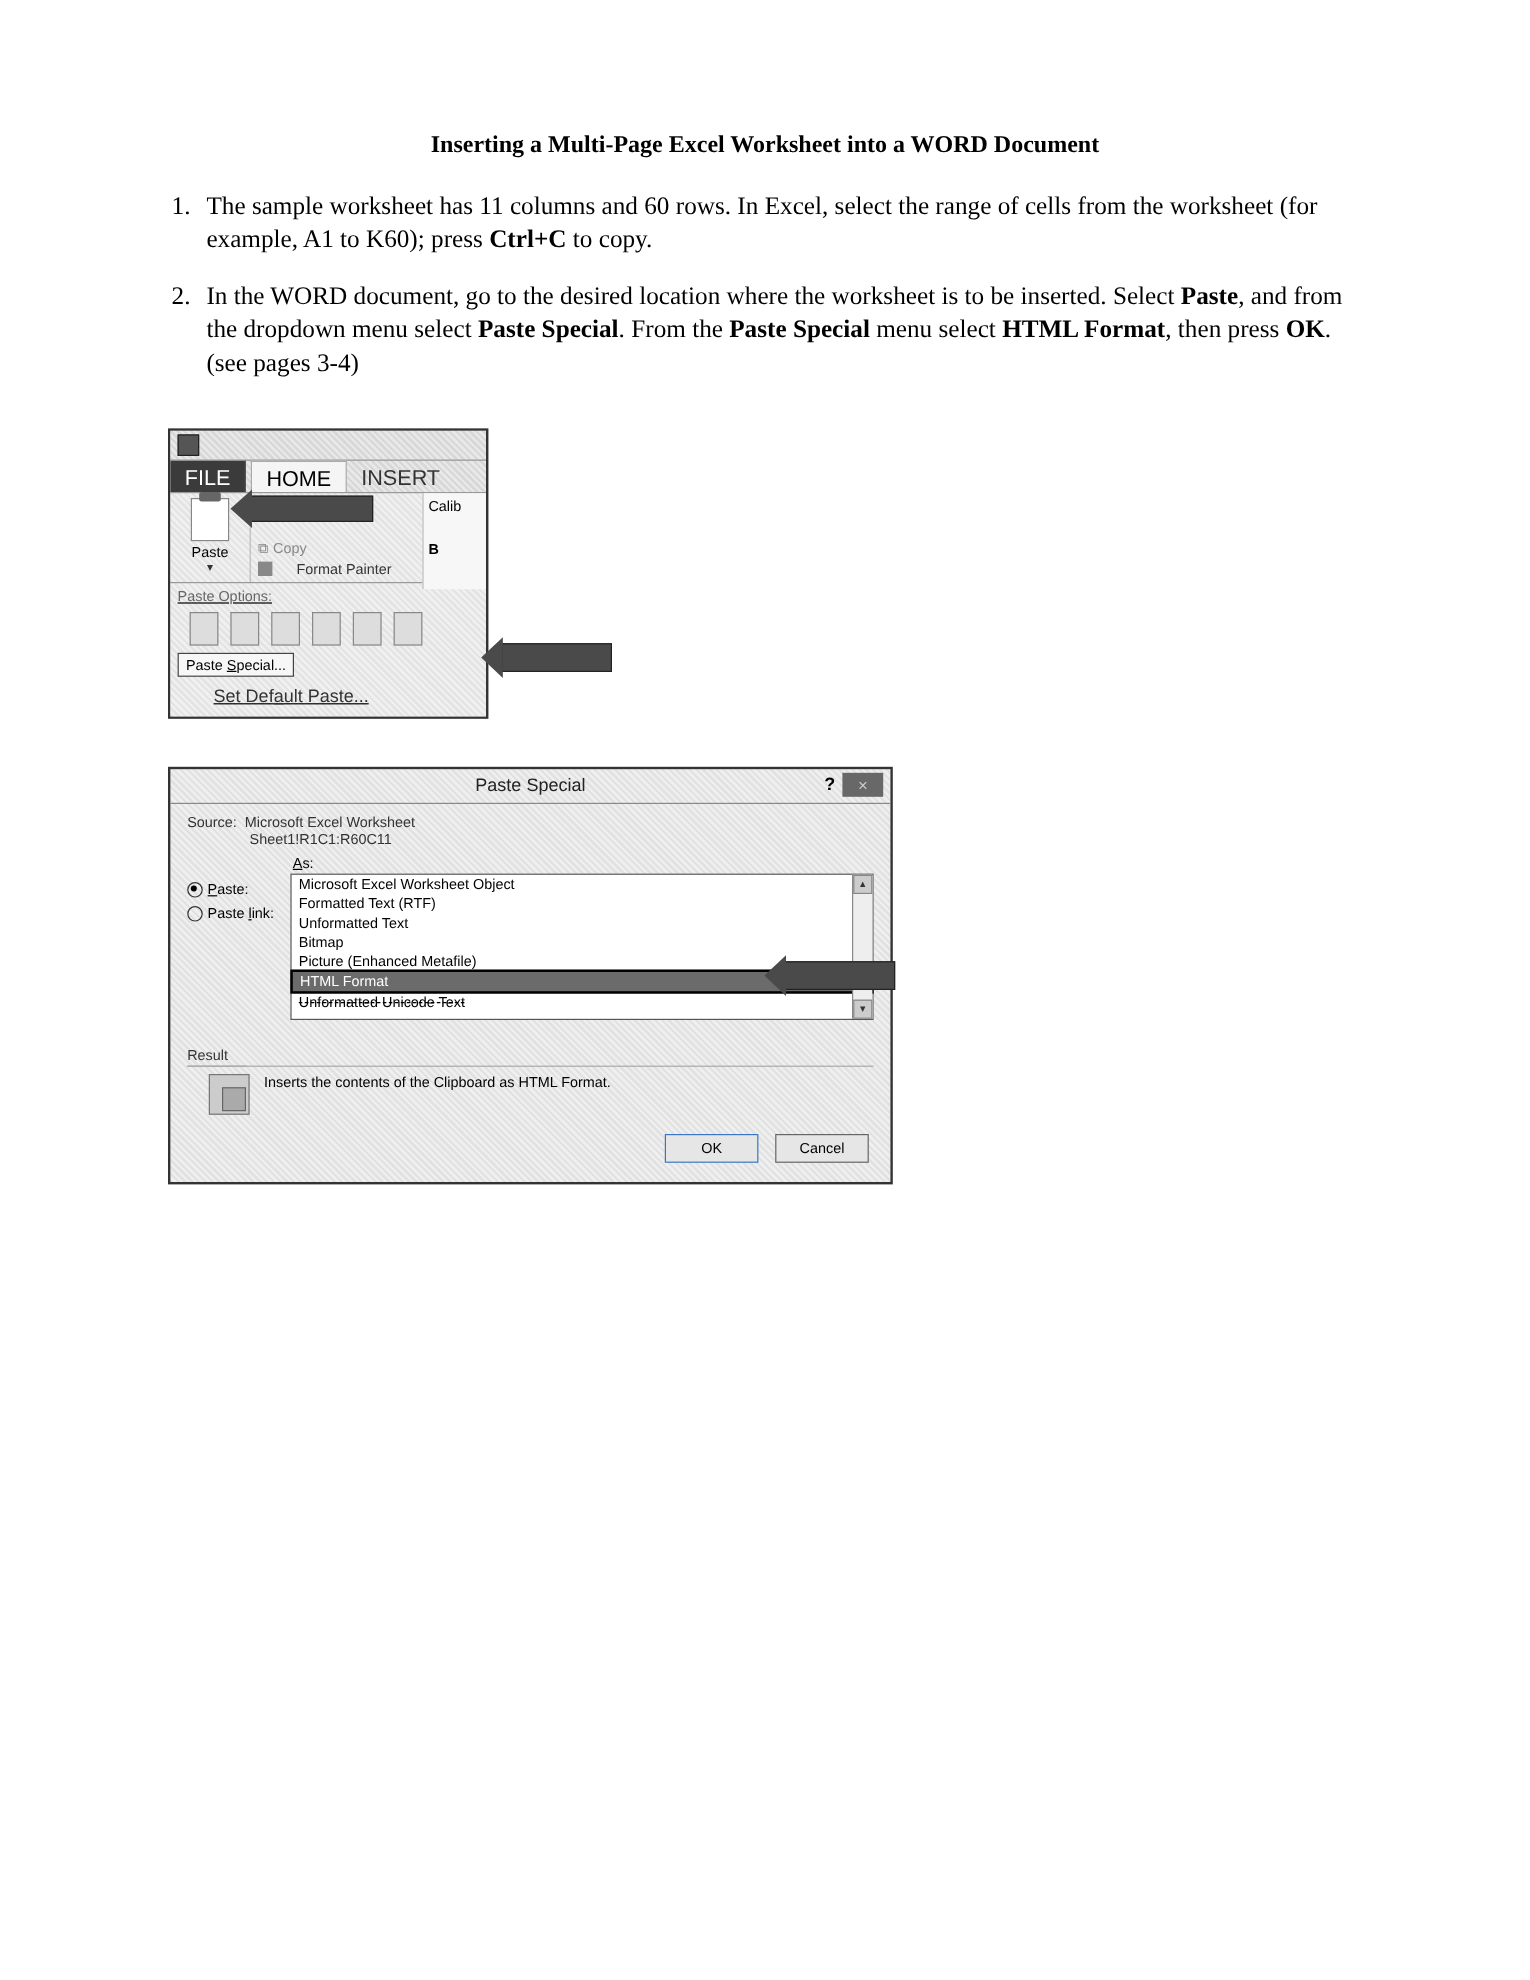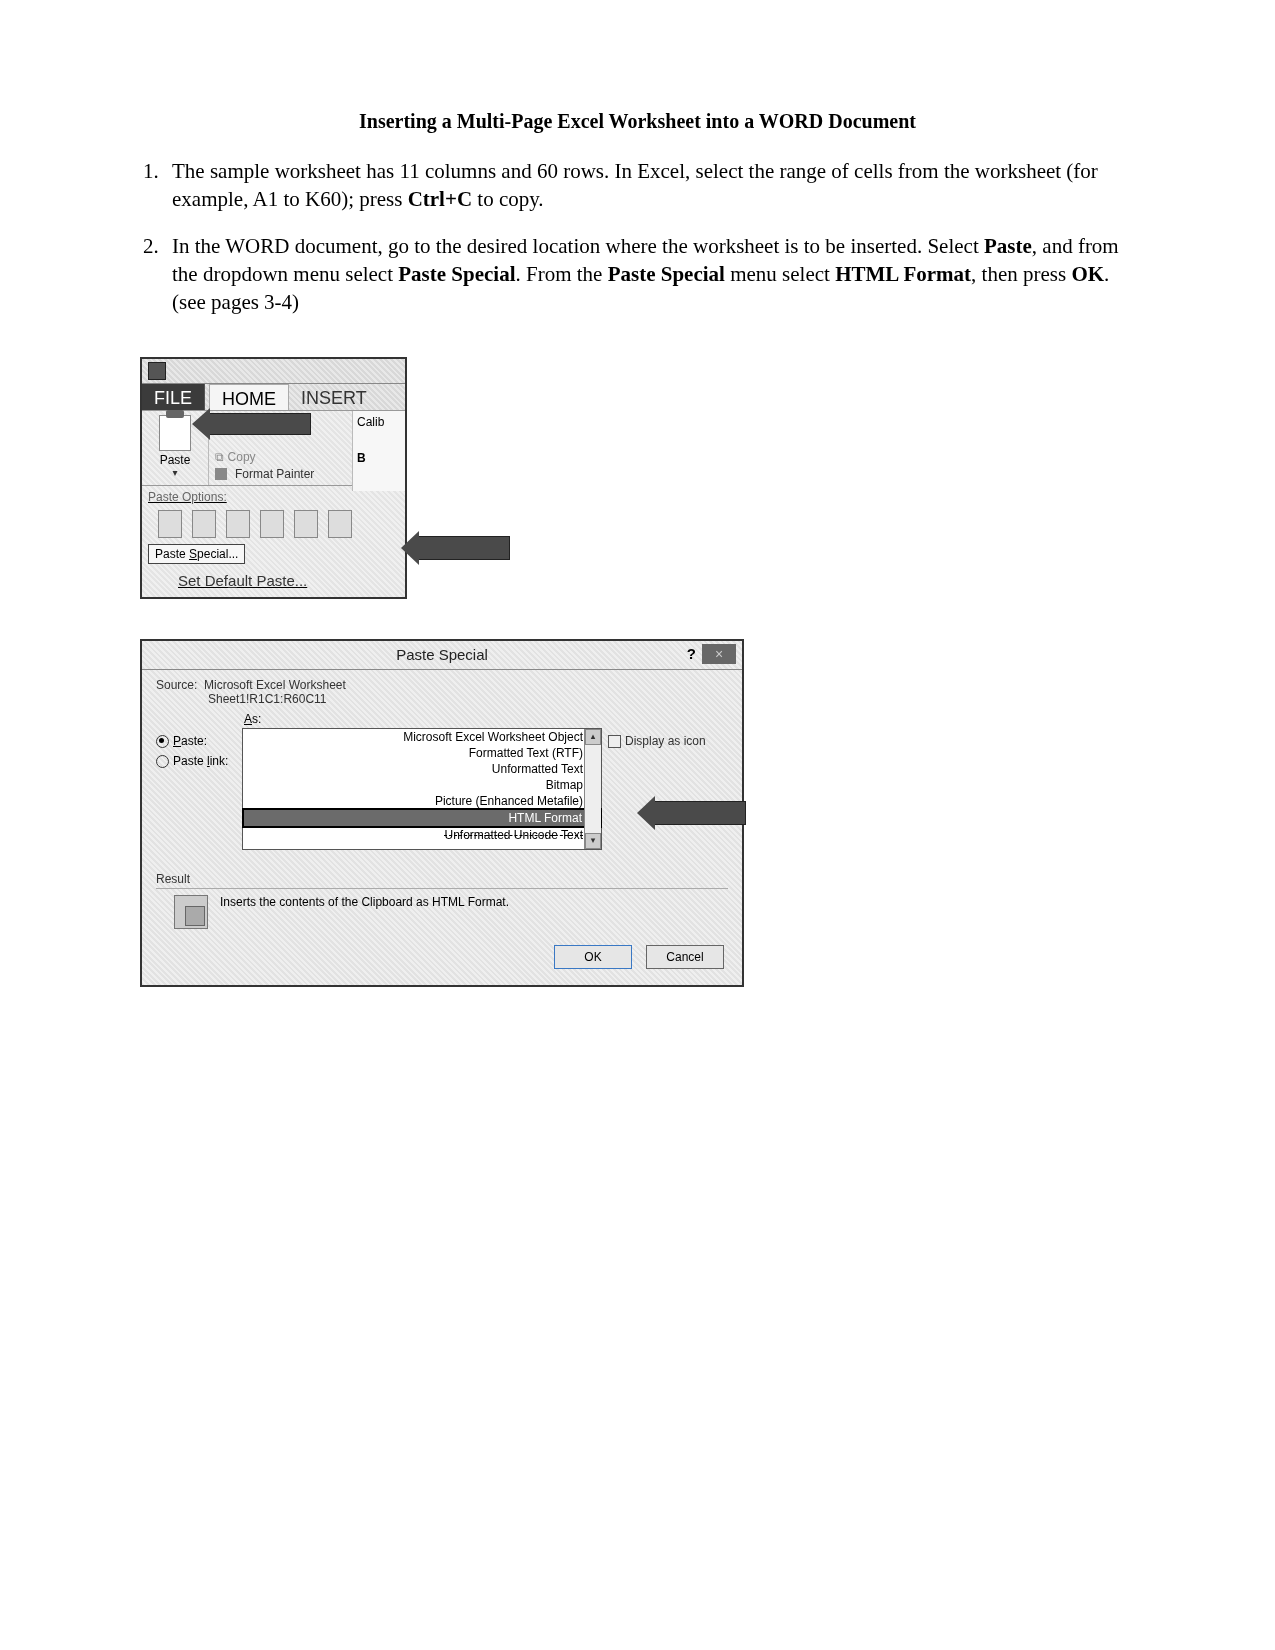--- a/index.html
+++ b/index.html
@@ -84,21 +84,21 @@
   .paste-big .pasteicon:before{content:"";position:absolute;top:-6px;left:6px;width:18px;height:8px;background:#666;border-radius:2px;}
   .paste-big .dd {font-size:10px;color:#333;}
   .clip-tools {
     flex:1;
     padding:4px 6px;
     font-size:12px;
     color:#555;
     position:relative;
   }
   .clip-tools .cut,.clip-tools .copy {height:16px;display:flex;align-items:center;gap:4px;color:#888;}
-  .clip-tools .fmtpaint {height:18px;display:flex;align-items:center;gap:8px;color:#333;}
+  .clip-tools .fmtpaint {height:18px;display:flex;align-items:center;gap:20px;color:#333;}
   .clip-tools .brush{width:12px;height:12px;background:#888;display:inline-block;}
   .calib-box {
     position:absolute; right:0; top:0;
     width:44px; height:72px;
     border-left:1px solid #bbb;
     background:#f7f7f7;
     font-size:12px;
     padding:4px 4px;
   }
   .arrow-right {
@@ -158,21 +158,21 @@
   .radio-col{width:80px;padding-top:22px;font-size:12px;}
   .radio-col label{display:block;margin-bottom:6px;white-space:nowrap;}
   .radio {display:inline-block;width:11px;height:11px;border:1px solid #333;border-radius:50%;vertical-align:middle;margin-right:4px;position:relative;}
   .radio.checked:after{content:"";position:absolute;left:2px;top:2px;width:5px;height:5px;background:#000;border-radius:50%;}
   .as-col{flex:1;}
   .as-col .aslbl{font-size:12px;margin-bottom:2px;margin-left:2px;}
   .as-list{
     border:1px solid #555;background:#fff;height:120px;position:relative;
     font-size:12px;
   }
-  .as-list .opt{padding:1px 18px;white-space:nowrap;text-align:right;}
+  .as-list .opt{padding:1px 6px;white-space:nowrap;}
   .as-list .opt.sel{background:#6b6b6b;color:#fff;border:2px solid #000;margin:-1px;}
   .as-list .opt.strike{text-decoration:line-through dashed;}
   .as-list .scroll{position:absolute;right:0;top:0;width:16px;height:100%;border-left:1px solid #888;background:#eee;}
   .as-list .scroll .sbtn{width:14px;height:14px;background:#ccc;border:1px solid #888;position:absolute;font-size:9px;text-align:center;line-height:12px;color:#333;}
   .as-list .scroll .up{top:0;}
   .as-list .scroll .dn{bottom:0;}
   .disp-col{width:120px;padding-top:22px;font-size:12px;color:#333;}
   .cb{display:inline-block;width:11px;height:11px;border:1px solid #555;background:#eee;vertical-align:middle;margin-right:4px;}
   .arrow3{position:absolute;right:-4px;top:160px;width:90px;height:22px;background:#4a4a4a;border:1px solid #222;}
   .arrow3:before{content:"";position:absolute;left:-18px;top:-6px;width:0;height:0;border-top:17px solid transparent;border-bottom:17px solid transparent;border-right:18px solid #4a4a4a;}
@@ -282,23 +282,20 @@
           <div class="opt">Bitmap</div>
           <div class="opt">Picture (Enhanced Metafile)</div>
           <div class="opt sel">HTML Format</div>
           <div class="opt strike">Unformatted Unicode Text</div>
           <div class="scroll">
             <div class="sbtn up">▴</div>
             <div class="sbtn dn">▾</div>
           </div>
         </div>
       </div>
-      <div class="disp-col">
-        <label><span class="cb"></span><span>Display as icon</span></label>
-      </div>
     </div>
     <div class="arrow3"></div>
 
     <div class="result-box">
       <div class="rlabel">Result</div>
       <div class="rline">
         <div class="ricon"></div>
         <div>Inserts the contents of the Clipboard as HTML Format.</div>
       </div>
     </div>

